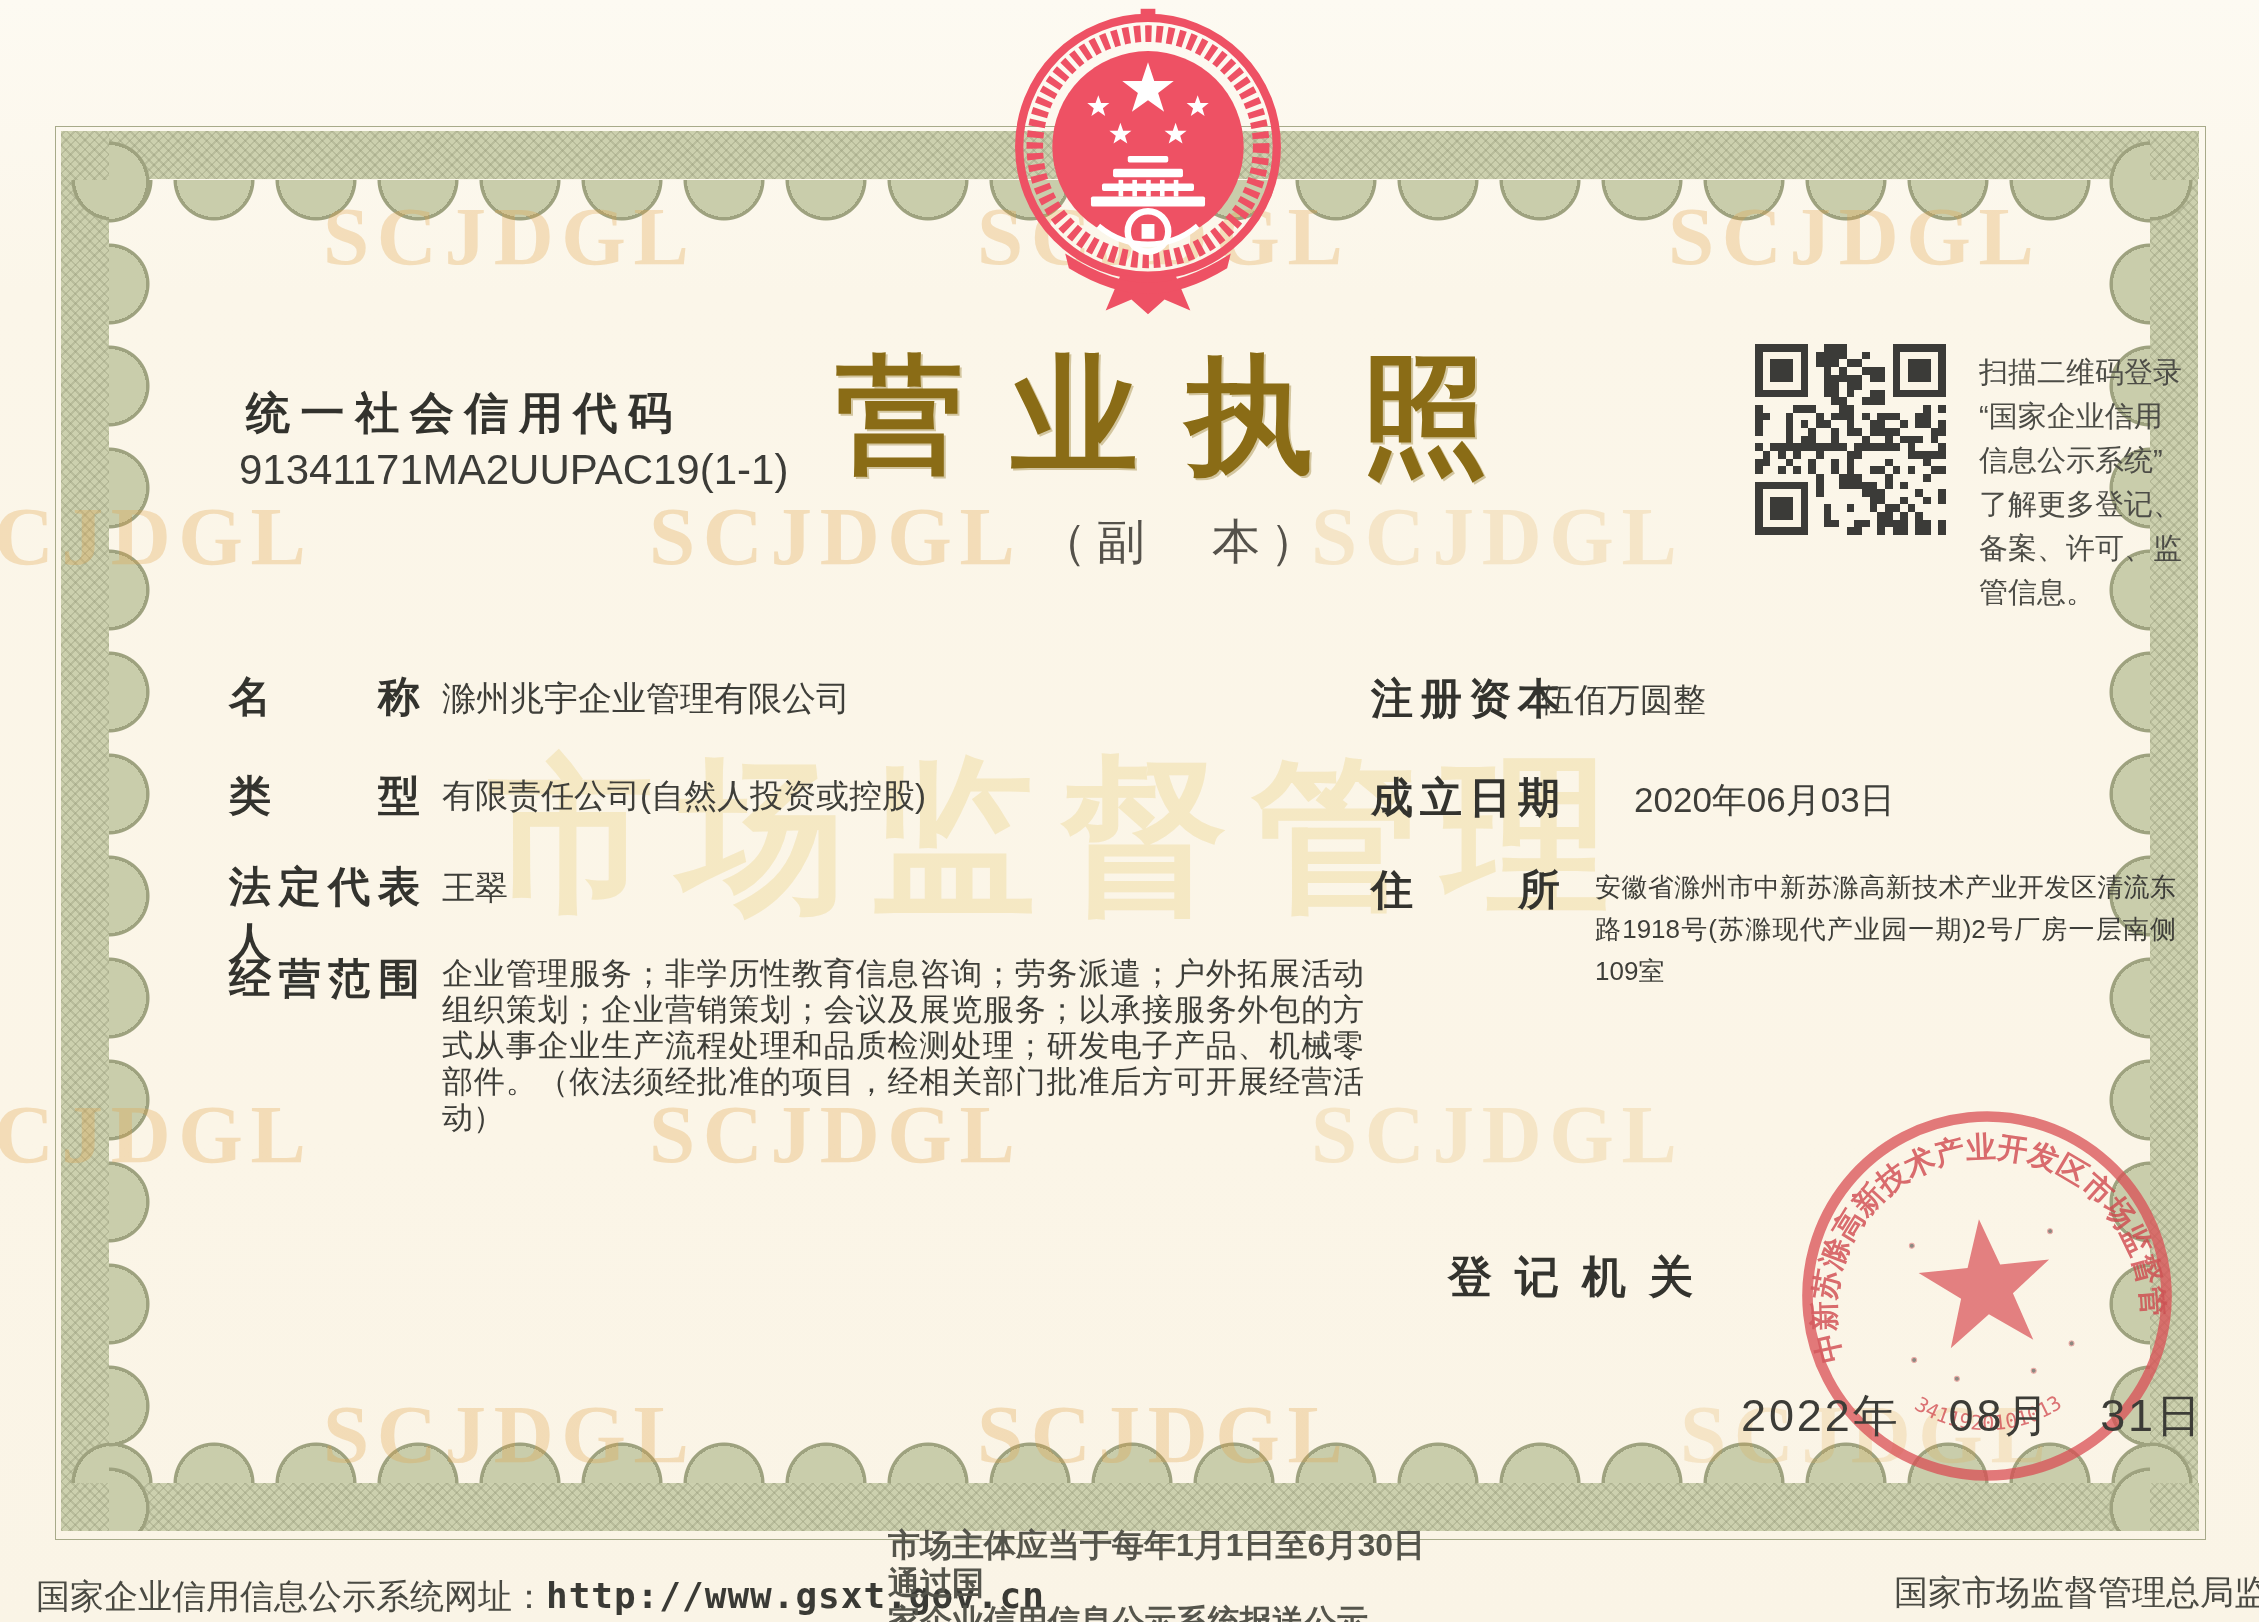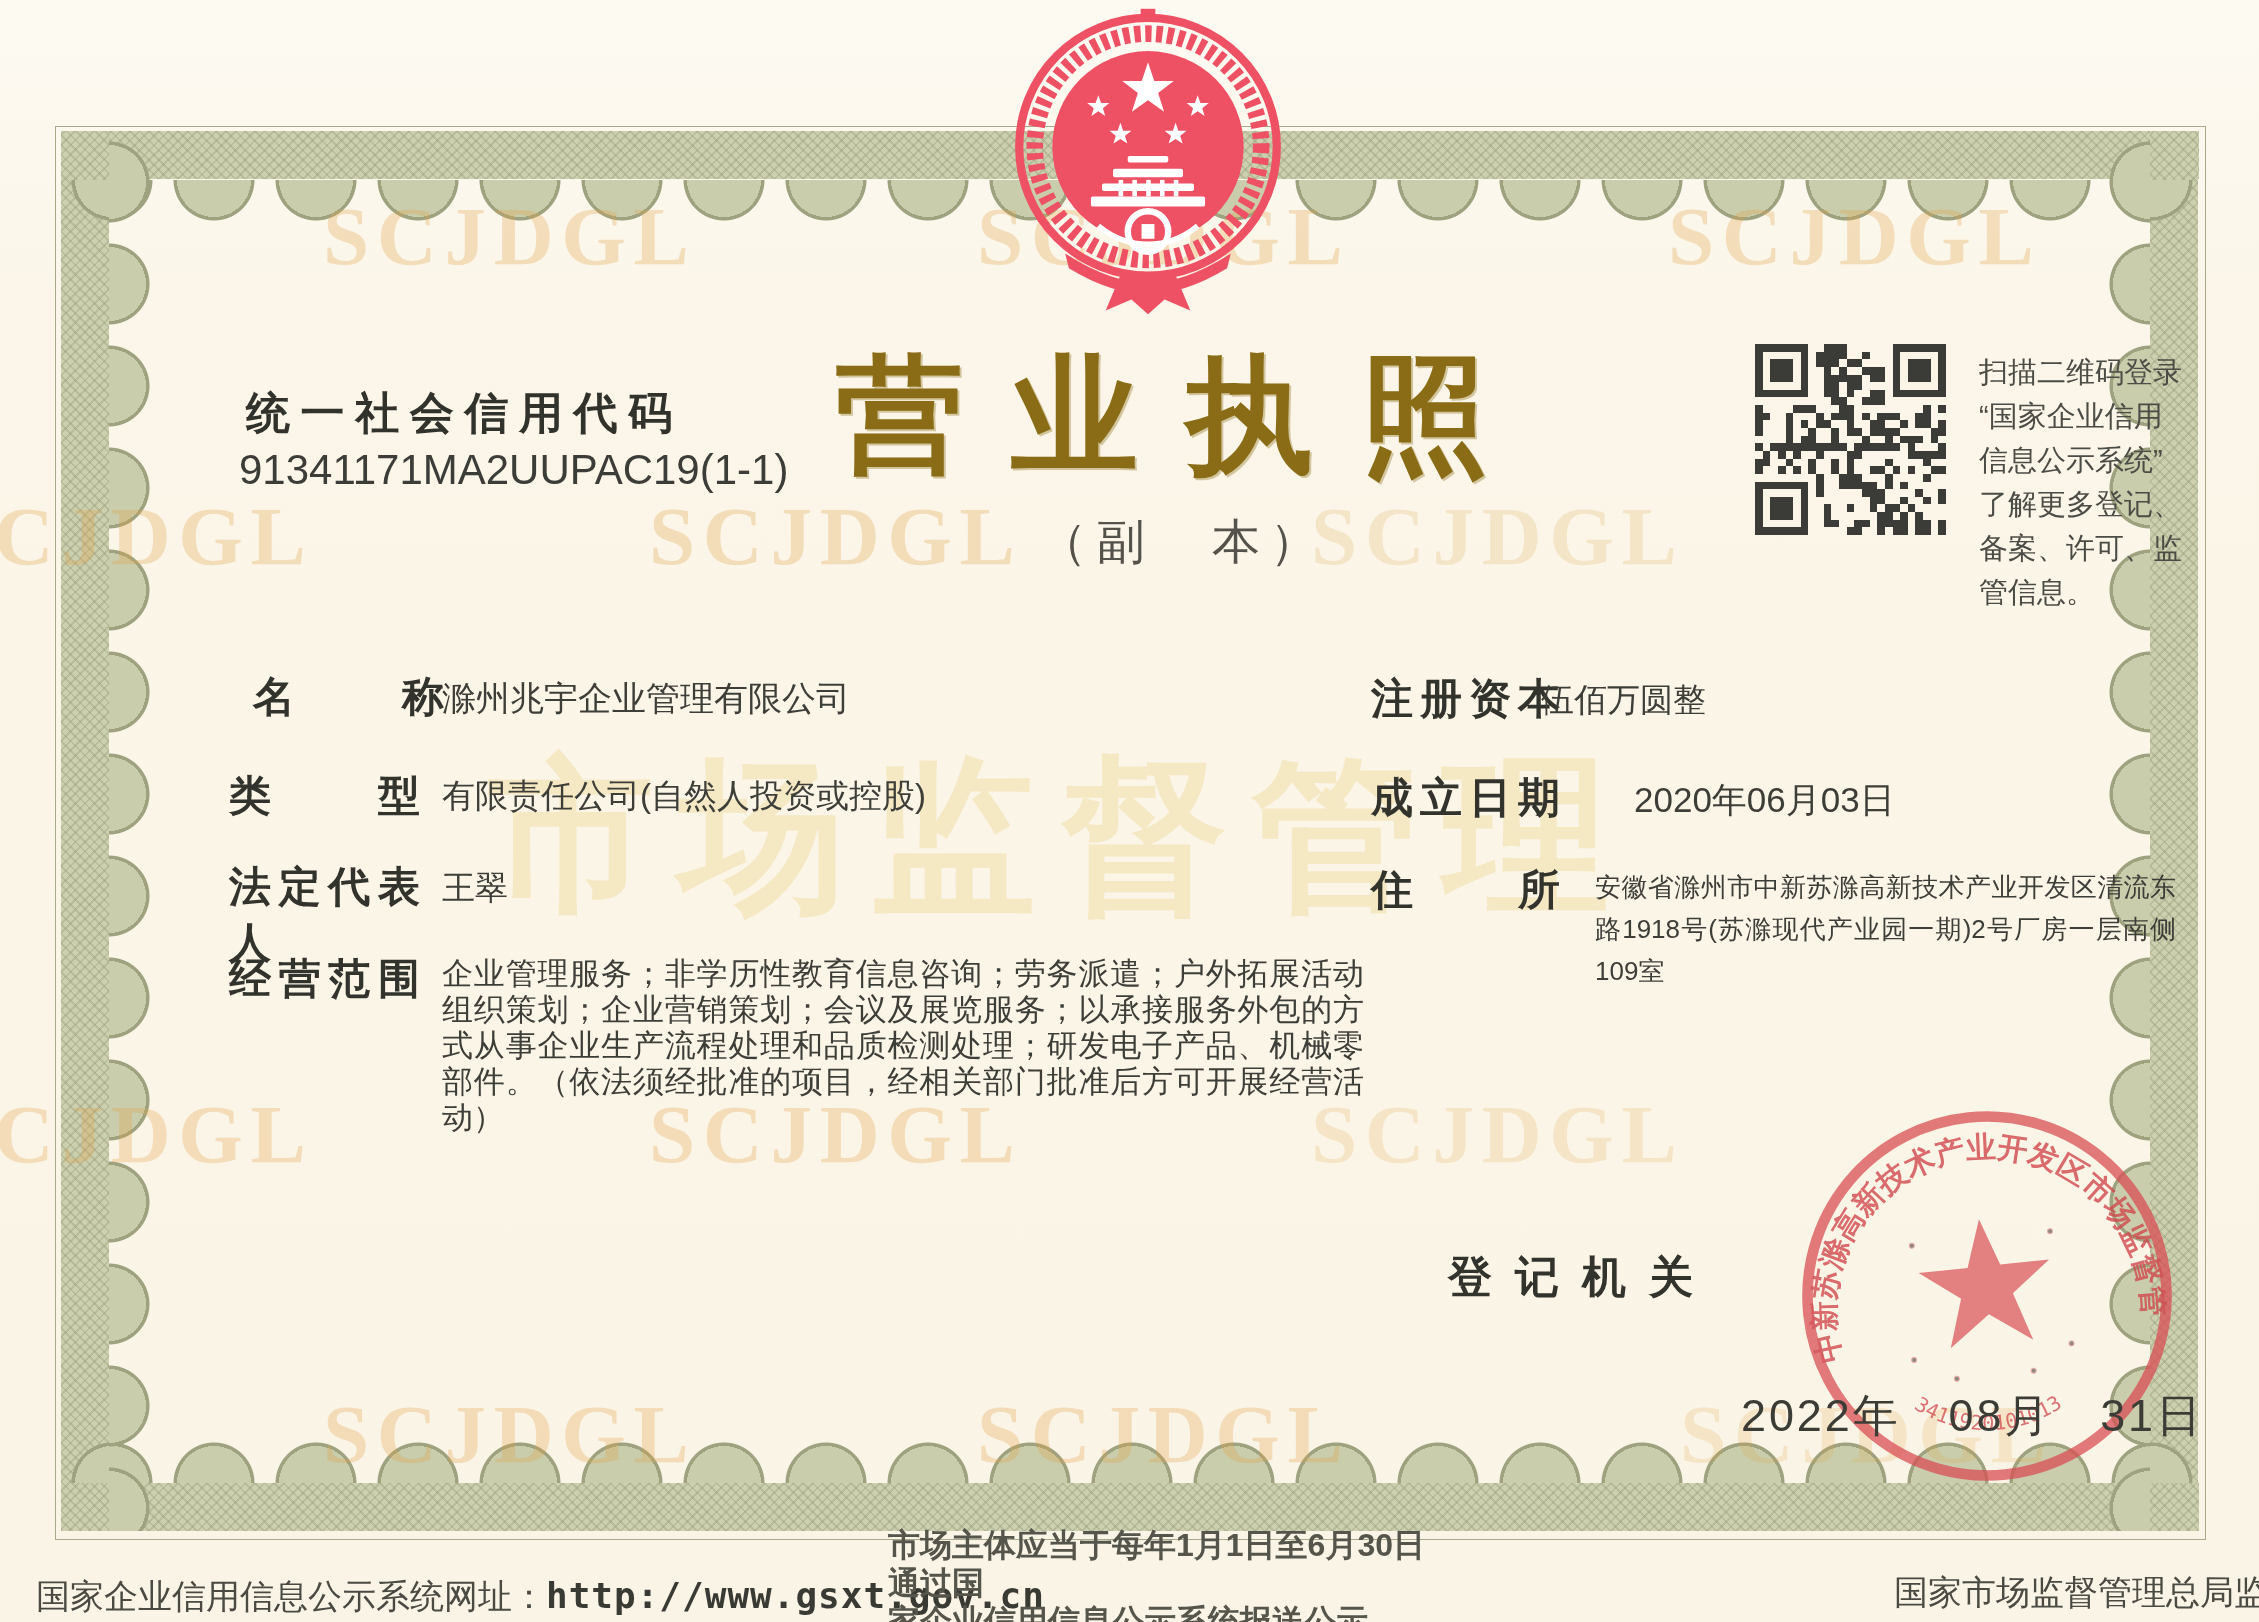--- a/index.html
+++ b/index.html
@@ -336,21 +336,21 @@
   </svg>
 <div class="abs qr-caption">
   <div>扫描二维码登录</div>
   <div>“国家企业信用</div>
   <div>信息公示系统”</div>
   <div>了解更多登记、</div>
   <div>备案、许可、监</div>
   <div>管信息。</div>
 </div>
 
-<div class="abs flabel" style="left:229px;top:669px;margin-left:24px;">名称</div>
+<div class="abs flabel" style="left:229px;top:669px;">名称</div>
 <div class="abs fvalue" style="left:442px;top:676px;font-size:34px;">滁州兆宇企业管理有限公司</div>
 
 <div class="abs flabel" style="left:229px;top:768px;">类型</div>
 <div class="abs fvalue" style="left:442px;top:774px;">有限责任公司(自然人投资或控股)</div>
 
 <div class="abs flabel" style="left:229px;top:859px;">法定代表人</div>
 <div class="abs fvalue" style="left:442px;top:866px;">王翠</div>
 
 <div class="abs flabel" style="left:229px;top:951px;">经营范围</div>
 <div class="abs fvalue wrap" style="left:442px;top:956px;width:922px;font-size:31px;line-height:36px;">企业管理服务；非学历性教育信息咨询；劳务派遣；户外拓展活动组织策划；企业营销策划；会议及展览服务；以承接服务外包的方式从事企业生产流程处理和品质检测处理；研发电子产品、机械零部件。（依法须经批准的项目，经相关部门批准后方可开展经营活动）</div>

